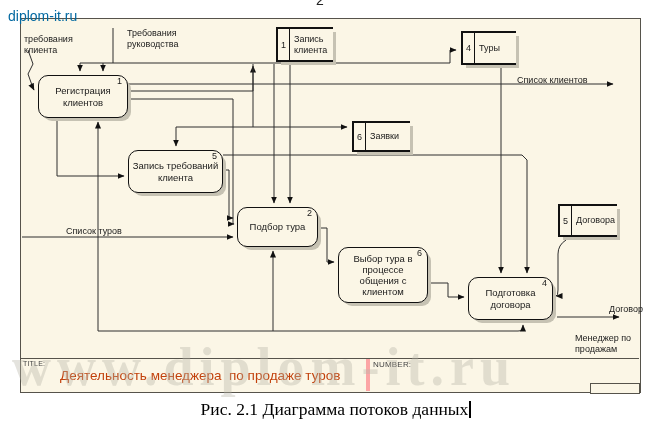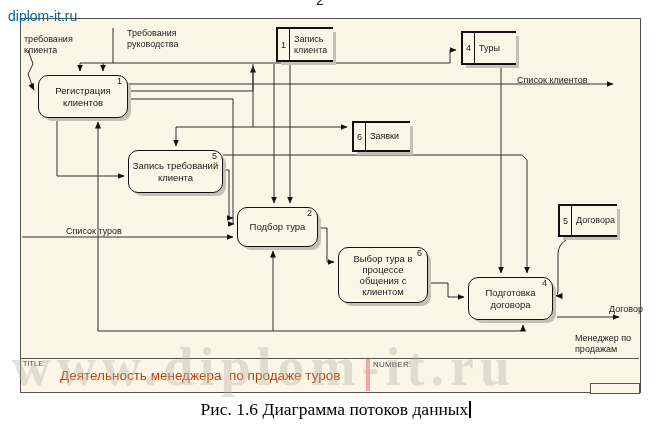--- a/index.html
+++ b/index.html
@@ -148,15 +148,15 @@
   </div>
   <div class="tab-rect"></div>
 
   <div class="wm-small">diplom-it.ru</div>
   <div class="wm-large">www.diplom-it.ru</div>
 
   <div class="frag">
     <span>2</span>
   </div>
 
-  <div class="caption"><span>Рис. 1.6  Диаграмма потоков данных</span><span class="cursor"></span></div>
+  <div class="caption"><span>Рис. 2.1  Диаграмма потоков данных</span><span class="cursor"></span></div>
 
 </div>
 
 </body></html>

